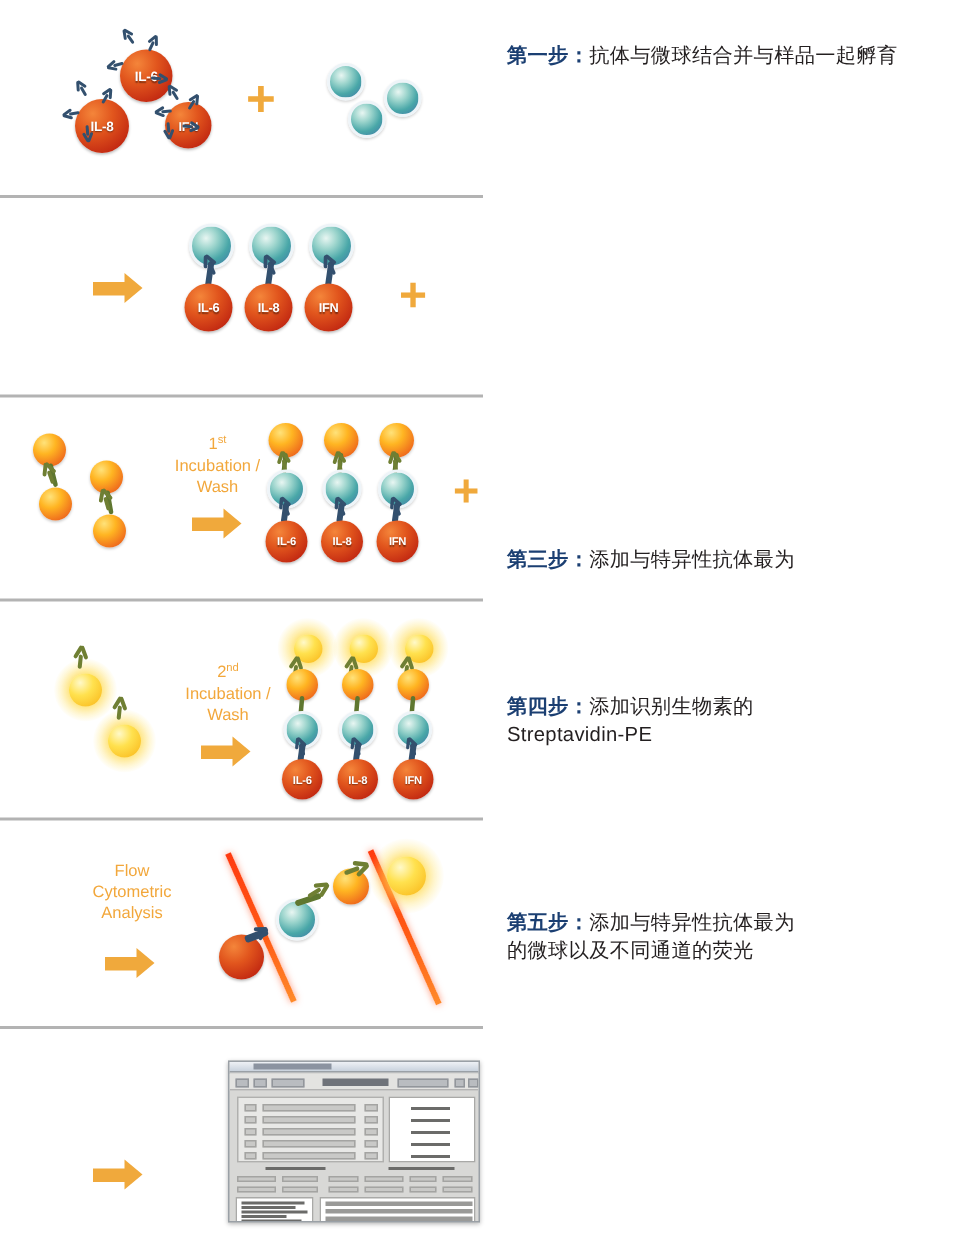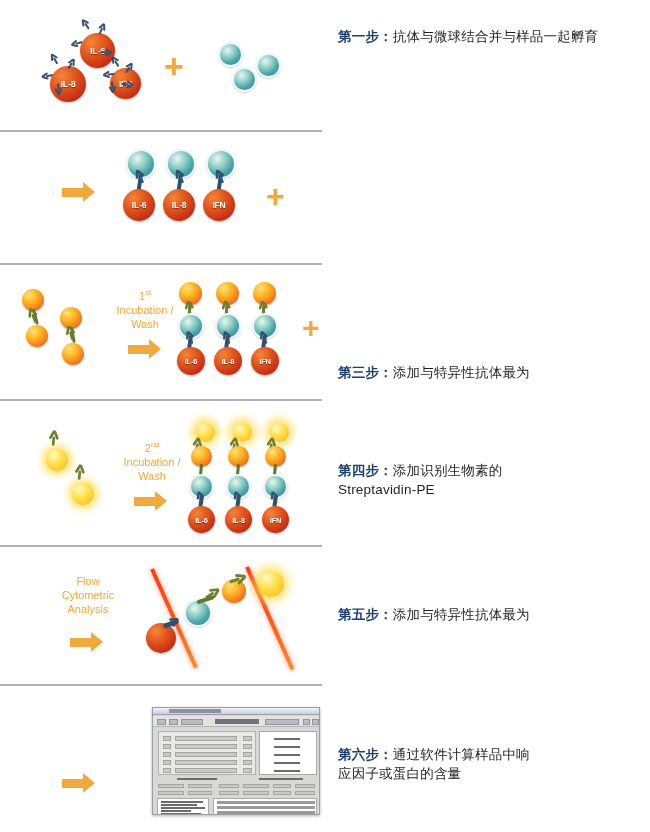--- a/index.html
+++ b/index.html
@@ -548,20 +548,21 @@
           <b class="armL"></b>
           <b class="armR"></b>
           <i class="stem"></i>
         </div>
       <div class="sphere glow-yellow" style="left:246px; top:12px; width:50px; height:50px;"></div>
       <div class="sphere pe-yellow" style="left:258px; top:24px; width:26px; height:26px;"></div>
     </div>
 
     <div class="caption" style="top:58px;">
       <span class="lbl">第五步：</span><span>添加与特异性抗体最为</span>
+      <span class="ind">的微球以及不同通道的荧光</span>
     </div>
 
     <div class="sep" style="top:137px;"></div>
   </div>
 
   <div class="step" style="top:686px; height:146px;">
     <div class="illus">
 
       <div class="arrow" style="left:62px; top:87px; width:34px; height:21px;">
         <span class="shaft"></span>
@@ -634,19 +635,15 @@
         </div>
 
         <div class="white" style="left:60px; top:90px; width:104px; height:17px;">
           <span class="bar" style="left:3px;  top:2px;  width:98px; height:3px;"></span>
           <span class="bar" style="left:3px;  top:7px;  width:98px; height:3px;"></span>
           <span class="bar" style="left:3px;  top:12px; width:98px; height:3px;"></span>
         </div>
       </div>
     </div>
 
-    <div class="caption" style="top:59px;">
-      <span class="lbl">第六步：</span><span>通过软件计算样品中响</span>
-      <span class="ind">应因子或蛋白的含量</span>
-    </div>
   </div>
 
 </div>
 
 </body></html>

